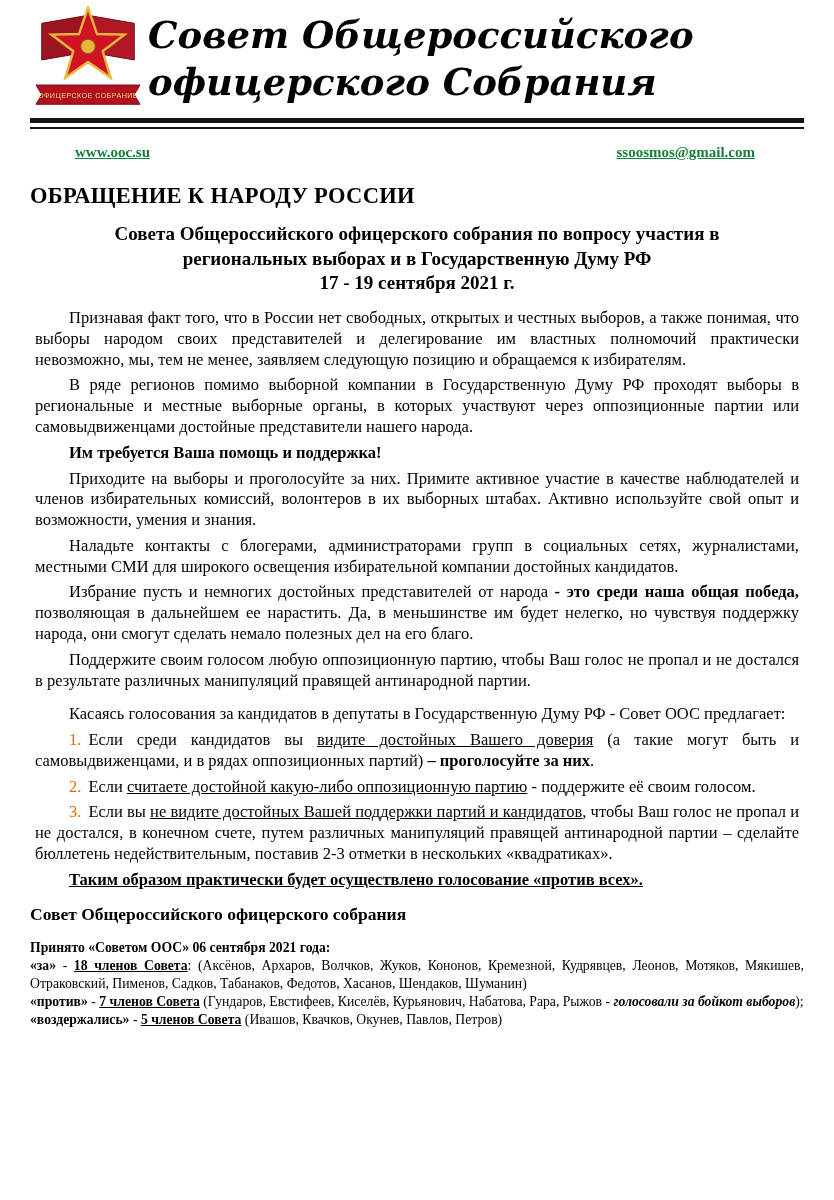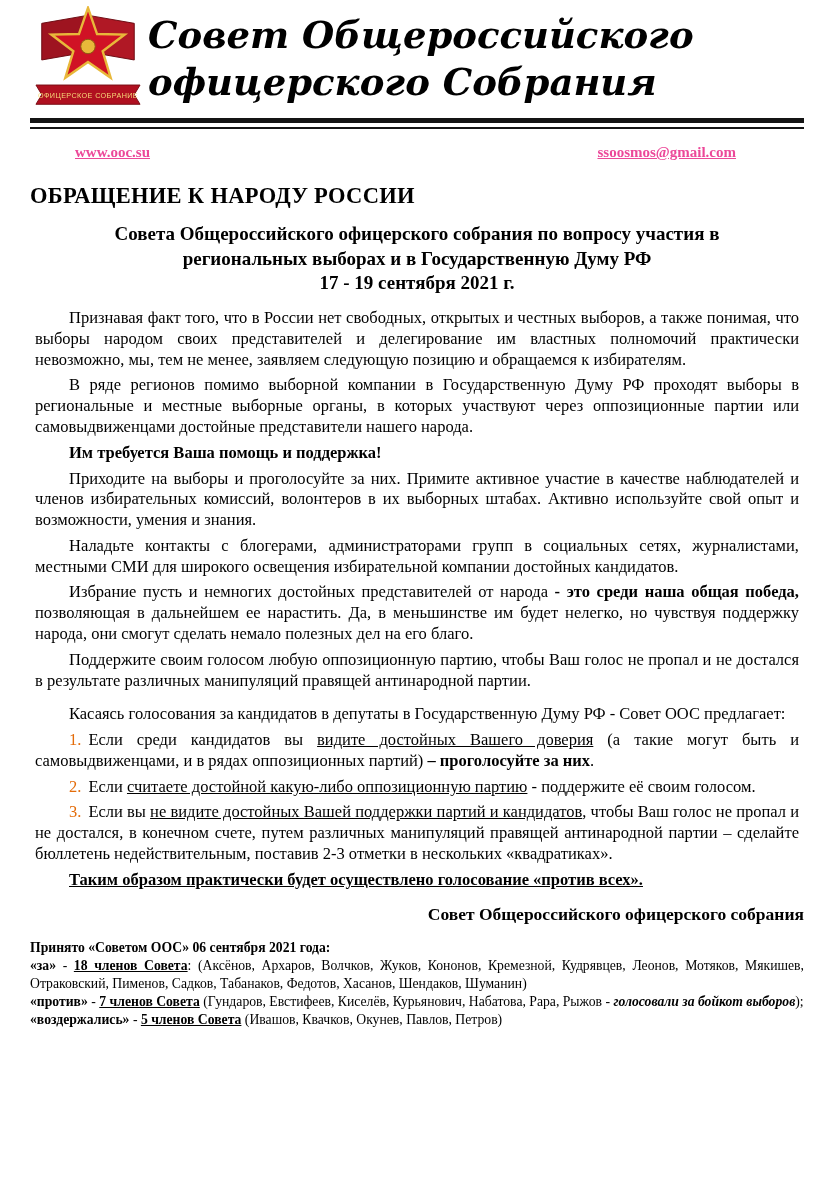--- a/index.html
+++ b/index.html
@@ -32,22 +32,22 @@
   .double-rule {
     margin-top: 2px;
     height: 4px;
     border-top: 5px solid #141414;
     border-bottom: 2px solid #141414;
   }
 
   
   .contact-row { display: flex; justify-content: space-between; margin-top: 15px; font-size: 15px; }
   .website-cell { margin-left: 45px; }
-  .email-cell { margin-right: 68px; }
-  a.link { color: #ec4899; text-decoration: underline; font-weight: bold; cursor: pointer; }
+  .email-cell { margin-right: 49px; }
+  a.link { color: #15803d; text-decoration: underline; font-weight: bold; cursor: pointer; }
   .ref-row { display: flex; justify-content: space-between; margin-top: 8px; font-size: 14.6px; }
   .phone-cell { margin-right: 58px; font-size: 15px; }
 
   
   .appeal-title {
     text-align: left;
     font-size: 22.5px;
     font-weight: bold;
     margin: 22px 0 13px 0;
     letter-spacing: 0.3px;
@@ -70,21 +70,21 @@
   }
   p.para { margin: 5px; text-indent: 34px; }
   p.gap-top { margin-top: 13px; }
   .b  { font-weight: bold; }
   .u  { text-decoration: underline; }
   .bu { font-weight: bold; text-decoration: underline; }
   .bi { font-weight: bold; font-style: italic; }
   .num { color: #e36c0a; margin-right: 7px; }
 
   .signature {
-    text-align: right;
+    text-align: left;
     font-weight: bold;
     font-size: 17.5px;
     margin: 13px 0 14px 0;
   }
 
   
   .footer { font-size: 13.7px; line-height: 1.33; text-align: justify; }
   .footer p { margin: 0; }
 </style>
 </head>

